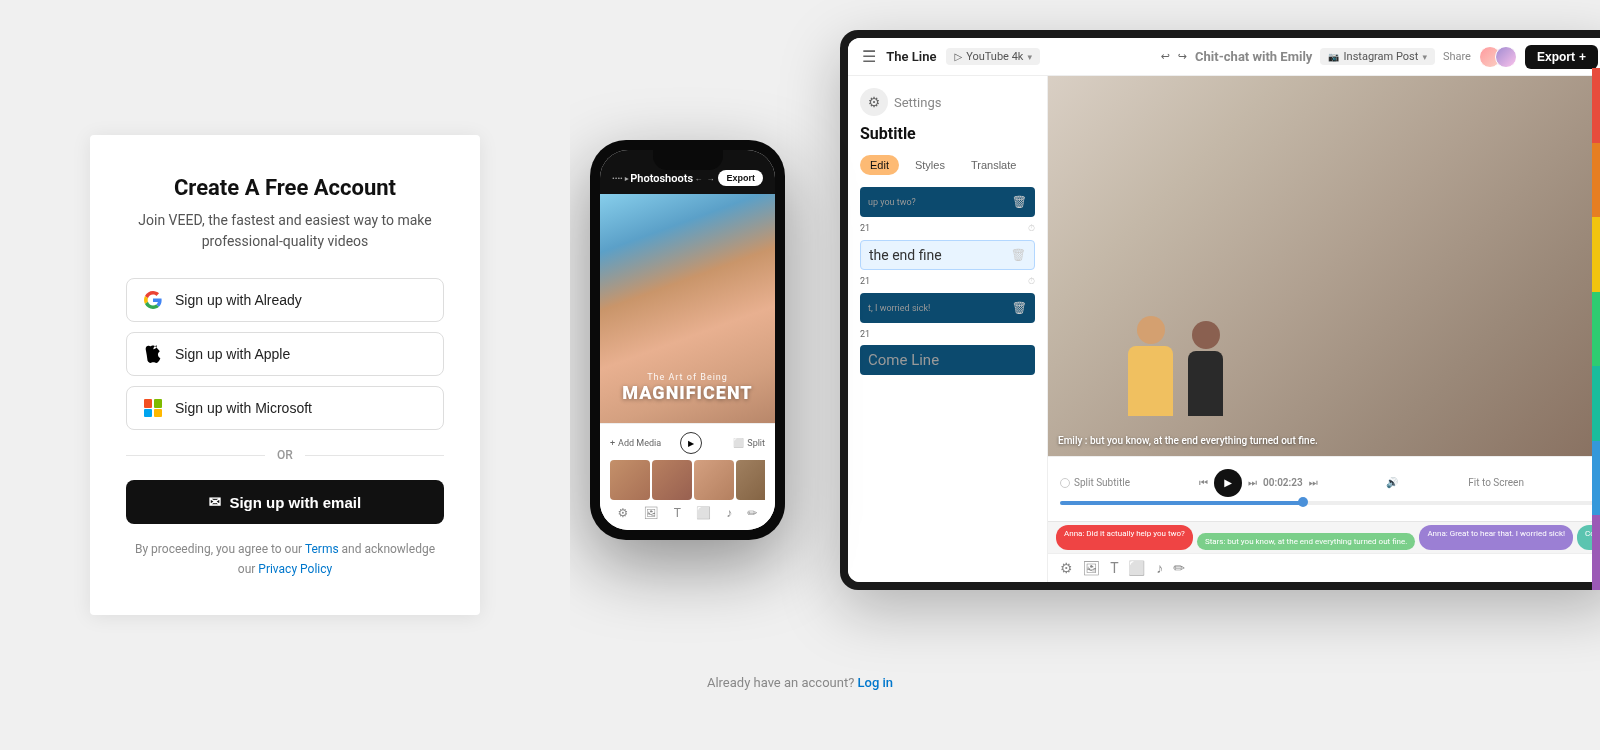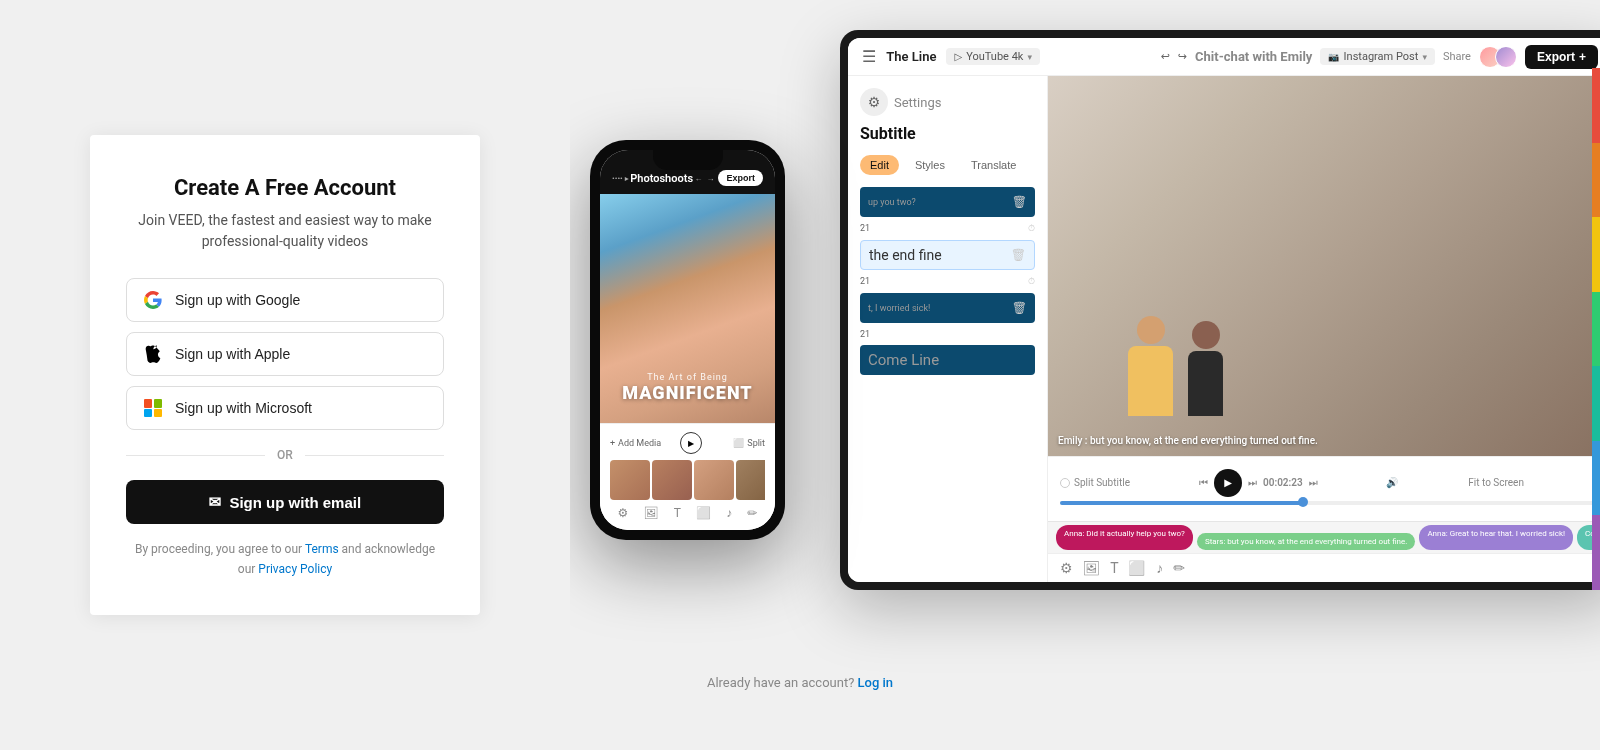--- a/index.html
+++ b/index.html
@@ -468,21 +468,21 @@
 
     .chip {
       padding: 4px 8px;
       border-radius: 12px;
       font-size: 9px;
       color: #fff;
       white-space: nowrap;
       flex-shrink: 0;
     }
 
-    .chip-blue { background: #be185d; }
+    .chip-blue { background: #ef4444; }
     .chip-green { background: #7bcf8a; margin-top: 8px; }
     .chip-purple { background: #9b7fd4; }
     .chip-teal { background: #5bc4b0; }
 
     
     .color-palette {
       position: absolute;
       right: 0;
       top: 38px;
       bottom: 0;
@@ -602,21 +602,21 @@
     <button class="social-btn">
       <span class="social-icon">
         <svg width="18" height="18" viewBox="0 0 48 48">
           <path fill="#EA4335" d="M24 9.5c3.54 0 6.71 1.22 9.21 3.6l6.85-6.85C35.9 2.38 30.47 0 24 0 14.62 0 6.51 5.38 2.56 13.22l7.98 6.19C12.43 13.72 17.74 9.5 24 9.5z"></path>
           <path fill="#4285F4" d="M46.98 24.55c0-1.57-.15-3.09-.38-4.55H24v9.02h12.94c-.58 2.96-2.26 5.48-4.78 7.18l7.73 6c4.51-4.18 7.09-10.36 7.09-17.65z"></path>
           <path fill="#FBBC05" d="M10.53 28.59c-.48-1.45-.76-2.99-.76-4.59s.27-3.14.76-4.59l-7.98-6.19C.92 16.46 0 20.12 0 24c0 3.88.92 7.54 2.56 10.78l7.97-6.19z"></path>
           <path fill="#34A853" d="M24 48c6.48 0 11.93-2.13 15.89-5.81l-7.73-6c-2.18 1.48-4.97 2.35-8.16 2.35-6.26 0-11.57-4.22-13.47-9.91l-7.98 6.19C6.51 42.62 14.62 48 24 48z"></path>
           <path fill="none" d="M0 0h48v48H0z"></path>
         </svg>
       </span>
-      <span>Sign up with Google</span>
+      <span>Sign up with Already</span>
     </button>
 
     
     <button class="social-btn">
       <span class="social-icon">
         <svg width="16" height="18" viewBox="0 0 814 1000">
           <path d="M788.1 340.9c-5.8 4.5-108.2 62.2-108.2 190.5 0 148.4 130.3 200.9 134.2 202.2-.6 3.2-20.7 71.9-68.7 141.9-42.8 61.6-87.5 123.1-155.5 123.1s-85.5-39.5-164-39.5c-76 0-103.7 40.8-165.9 40.8s-105.3-57.9-155.3-127.4C46 376.8 0 290.9 0 209.3 0 95.6 74.8 35.7 147.8 35.7c50.7 0 93.2 37 125.3 37 30.6 0 78.3-39.5 135.9-39.5 21.8 0 108.2 1.9 166.4 81.4zm-220-171.4c28.6-34.1 49.8-81.4 49.8-128.7 0-6.5-.6-13-1.9-19.5-47.9 1.9-104.6 32.4-138.1 70.6-26 30.3-51.8 77.6-51.8 125.6 0 7.1 1.3 14.2 1.9 16.5 2.6.5 6.5 1.3 10.4 1.3 43.5 0 98.6-29 129.7-65.8z"></path>
         </svg>
       </span>
       <span>Sign up with Apple</span>

